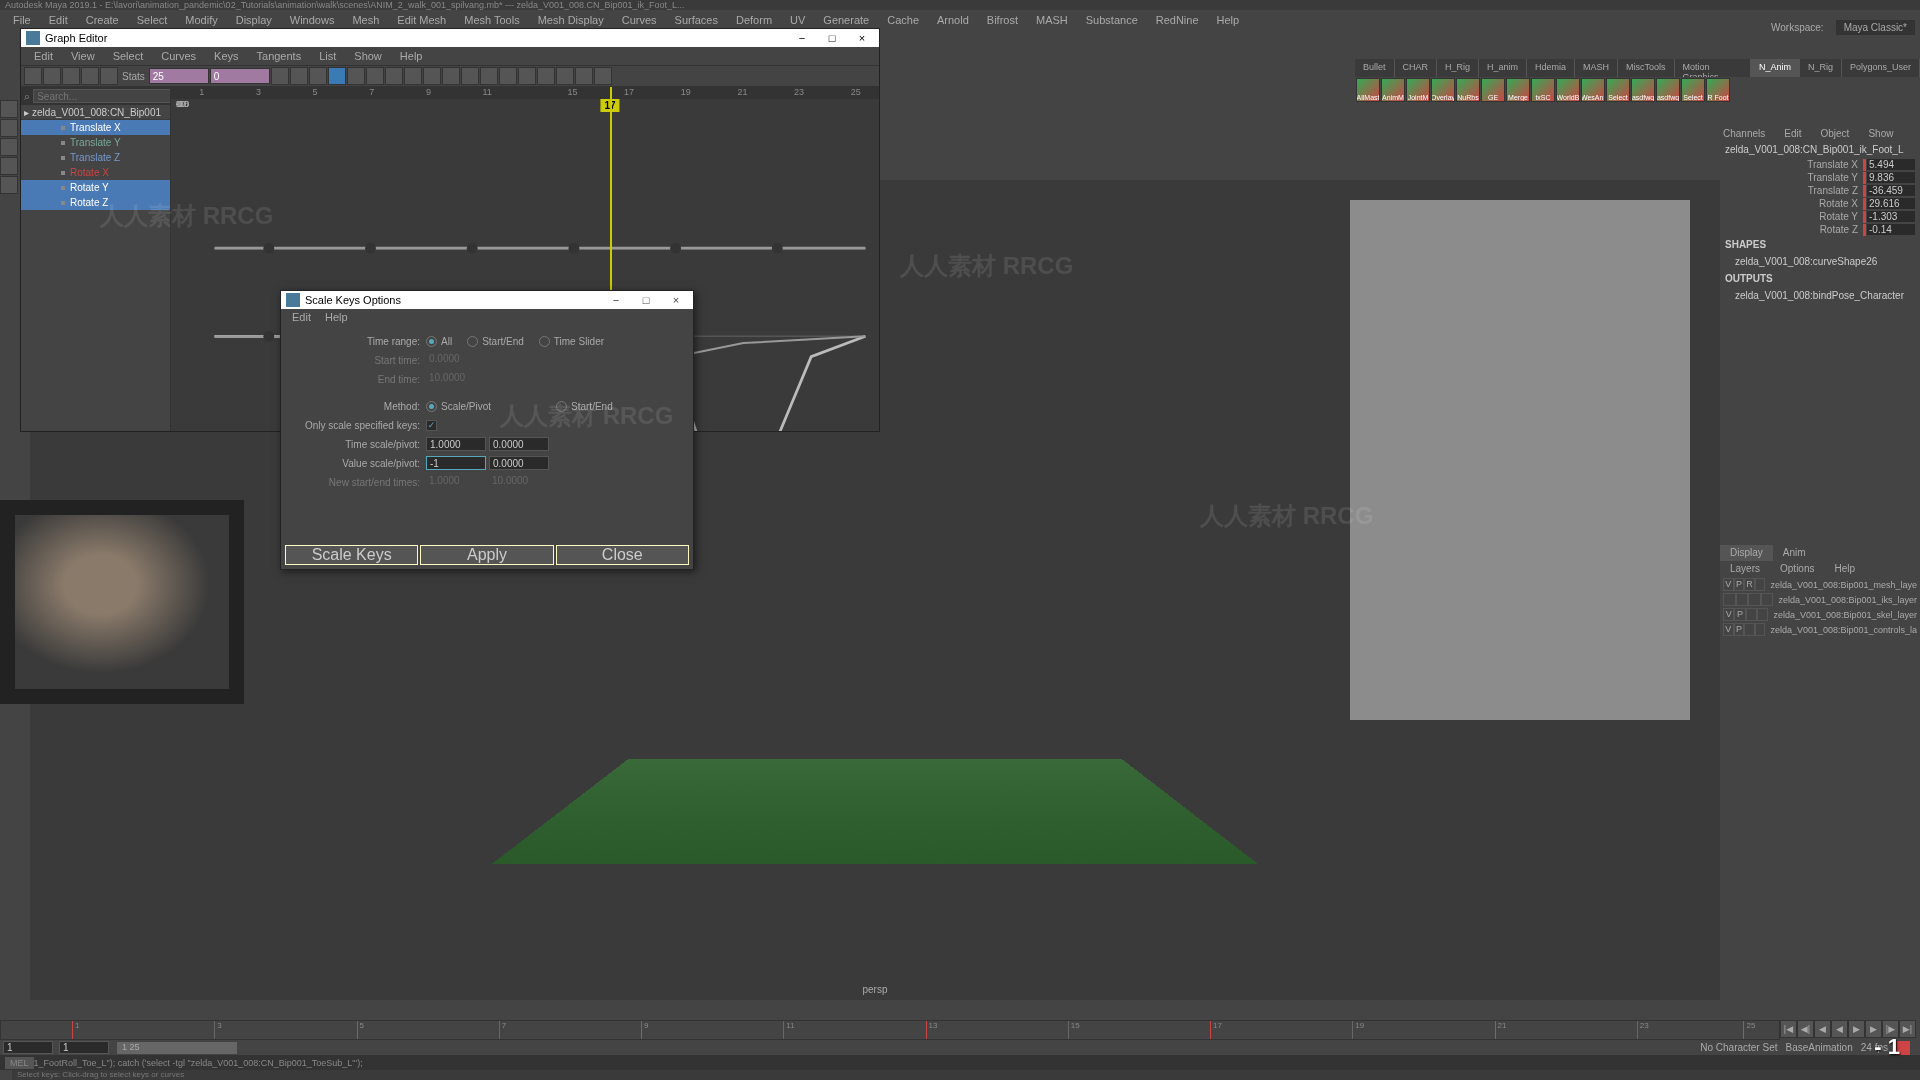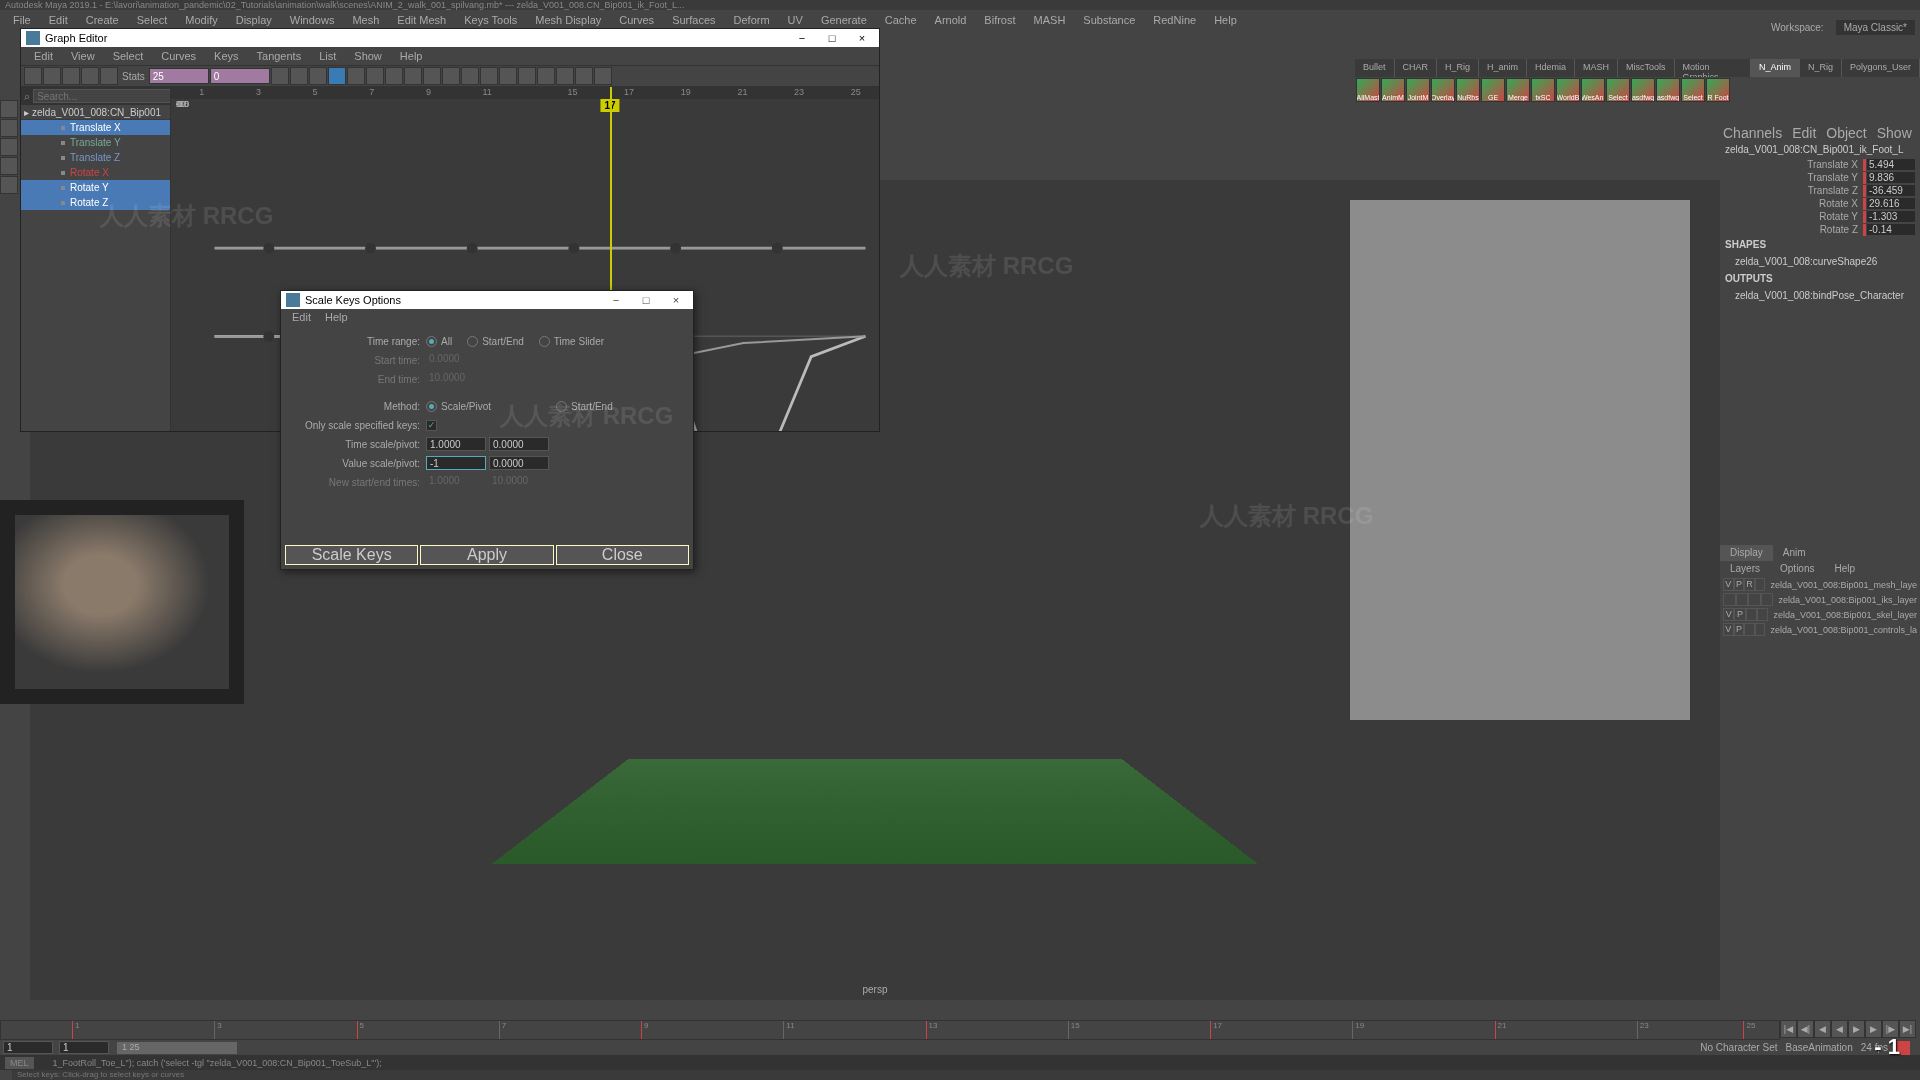--- a/index.html
+++ b/index.html
@@ -68,21 +68,21 @@
     .dlg-buttons { position: absolute; bottom: 4px; left: 4px; right: 4px; display: flex; gap: 2px; }
     .dlg-btn { flex: 1; height: 20px; background: #555; border: 1px solid #fef9c3; color: #ccc; font-size: 16px; cursor: pointer; display: flex; align-items: center; justify-content: center; }
     
     .shelf-tabs { position: absolute; right: 0; top: 59px; width: 565px; height: 18px; background: #3a3a3a; display: flex; font-size: 9px; }
     .shelf-tab { padding: 3px 8px; cursor: pointer; border-right: 1px solid #555; }
     .shelf-tab.active { background: #555; color: #fff; }
     .shelf-icons { position: absolute; right: 0; top: 77px; width: 565px; height: 26px; background: #444; display: flex; gap: 1px; padding: 1px; }
     .shelf-icon { width: 24px; height: 24px; background: linear-gradient(135deg, #3a5, #c44); border: 1px solid #333; font-size: 7px; display: flex; align-items: flex-end; justify-content: center; color: #fff; overflow: hidden; }
     
     .channel-box { position: absolute; right: 0; top: 125px; width: 200px; background: #444; }
-    .cb-header { height: 16px; display: flex; align-items: center; padding: 0 3px; font-size: 14px; gap: 10px; }
+    .cb-header { height: 16px; display: flex; align-items: center; padding: 0 3px; font-size: 10px; gap: 19px; }
     .cb-header span { cursor: pointer; }
     .cb-title { font-size: 10px; color: #ccc; padding: 3px 5px; }
     .cb-attr-row { display: flex; align-items: center; height: 13px; padding: 0 5px; font-size: 10px; }
     .cb-attr-name { flex: 1; text-align: right; padding-right: 5px; }
     .cb-attr-val { width: 48px; text-align: left; background: #2a2a2a; padding: 0 2px; color: #ccc; }
     .cb-key-dot { width: 3px; height: 12px; background: #c44; margin-right: 1px; }
     .cb-section { font-size: 10px; color: #ccc; padding: 3px 5px; font-weight: bold; }
     
     .viewport { position: absolute; left: 30px; top: 180px; right: 200px; bottom: 80px; background: #3a3a3a; }
     .viewport-ref { position: absolute; right: 30px; top: 20px; width: 340px; height: 520px; background: #ddd; opacity: 0.5; }
@@ -96,21 +96,21 @@
     .timeline-tick { position: absolute; top: 0; height: 100%; border-left: 1px solid #666; font-size: 8px; color: #888; padding-left: 2px; }
     .timeline-tick.key { border-left: 1px solid #c44; }
     .timeline-controls { width: 140px; display: flex; background: #444; }
     .timeline-ctrl { width: 17px; height: 18px; background: #555; border: 1px solid #333; display: flex; align-items: center; justify-content: center; font-size: 9px; cursor: pointer; }
     
     .range-bar { position: absolute; left: 0; right: 0; bottom: 25px; height: 15px; background: #444; display: flex; align-items: center; font-size: 10px; }
     .range-input { width: 50px; height: 13px; background: #2a2a2a; border: 1px solid #555; color: #ccc; font-size: 10px; padding: 0 3px; margin: 0 3px; }
     .range-status { margin-left: auto; margin-right: 10px; display: flex; gap: 8px; align-items: center; }
     
     .cmd-line { position: absolute; left: 0; right: 0; bottom: 10px; height: 15px; background: #333; display: flex; align-items: center; font-size: 9px; padding: 0 5px; color: #888; }
-    .cmd-label { background: #555; padding: 1px 5px; margin-right: 19px; }
+    .cmd-label { background: #555; padding: 1px 5px; margin-right: 0; }
     
     .help-line { position: absolute; left: 0; right: 0; bottom: 0; height: 10px; background: #3a3a3a; font-size: 8px; padding: 0 5px; color: #777; margin-left: 12px; }
     
     .subtitle-area { position: absolute; left: 50%; bottom: 60px; transform: translateX(-50%); text-align: center; z-index: 100; }
     .subtitle-cn { font-size: 28px; color: #fff; font-weight: bold; text-shadow: 2px 2px 3px #000; margin-bottom: 5px; }
     .subtitle-en { font-size: 26px; color: #fff; font-weight: bold; text-shadow: 2px 2px 3px #000; font-style: italic; }
     
     .watermark { position: absolute; color: rgba(255,255,255,0.1); font-size: 24px; font-weight: bold; pointer-events: none; z-index: 200; }
     .page-num { position: absolute; right: 20px; bottom: 20px; font-size: 22px; color: #fff; font-weight: bold; text-shadow: 1px 1px 2px #000; z-index: 100; }
     
@@ -134,21 +134,21 @@
 <div class="main-menu">
   <span>File</span>
   <span>Edit</span>
   <span>Create</span>
   <span>Select</span>
   <span>Modify</span>
   <span>Display</span>
   <span>Windows</span>
   <span>Mesh</span>
   <span>Edit Mesh</span>
-  <span>Keys Tools</span>
+  <span>Mesh Tools</span>
   <span>Mesh Display</span>
   <span>Curves</span>
   <span>Surfaces</span>
   <span>Deform</span>
   <span>UV</span>
   <span>Generate</span>
   <span>Cache</span>
   <span>Arnold</span>
   <span>Bifrost</span>
   <span>MASH</span>

